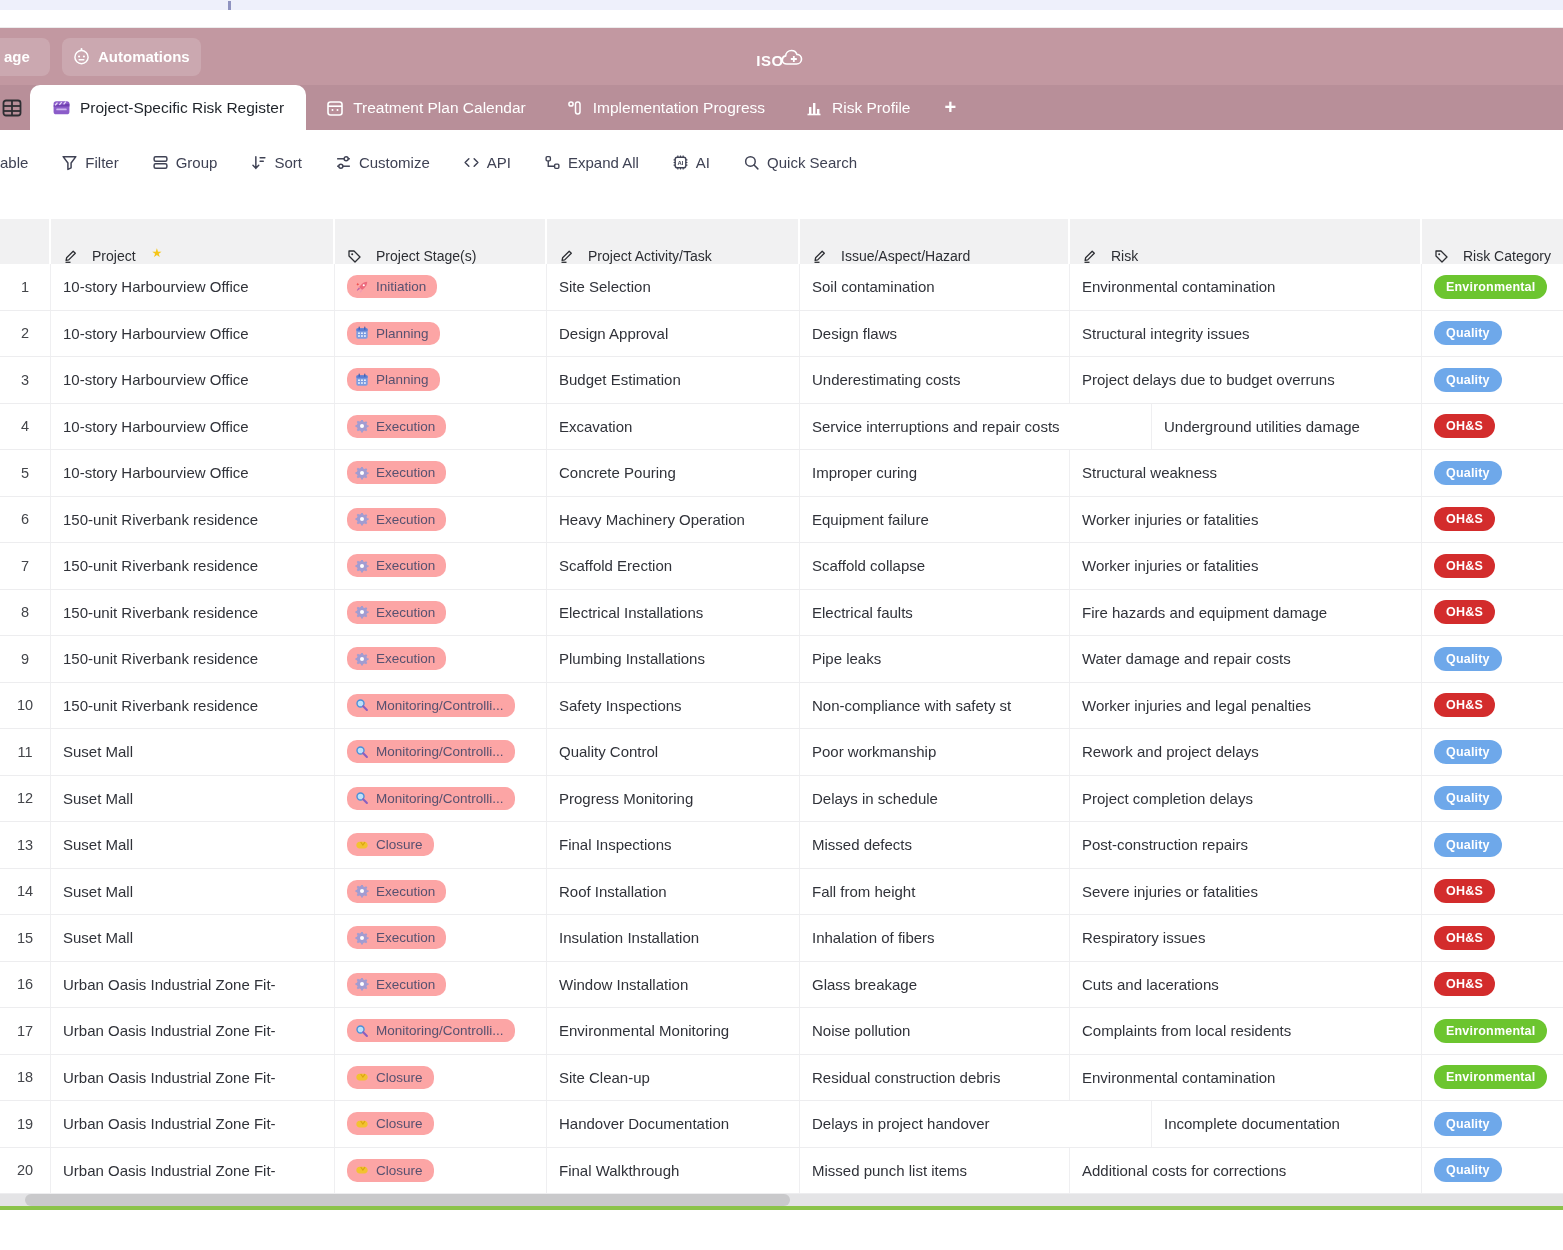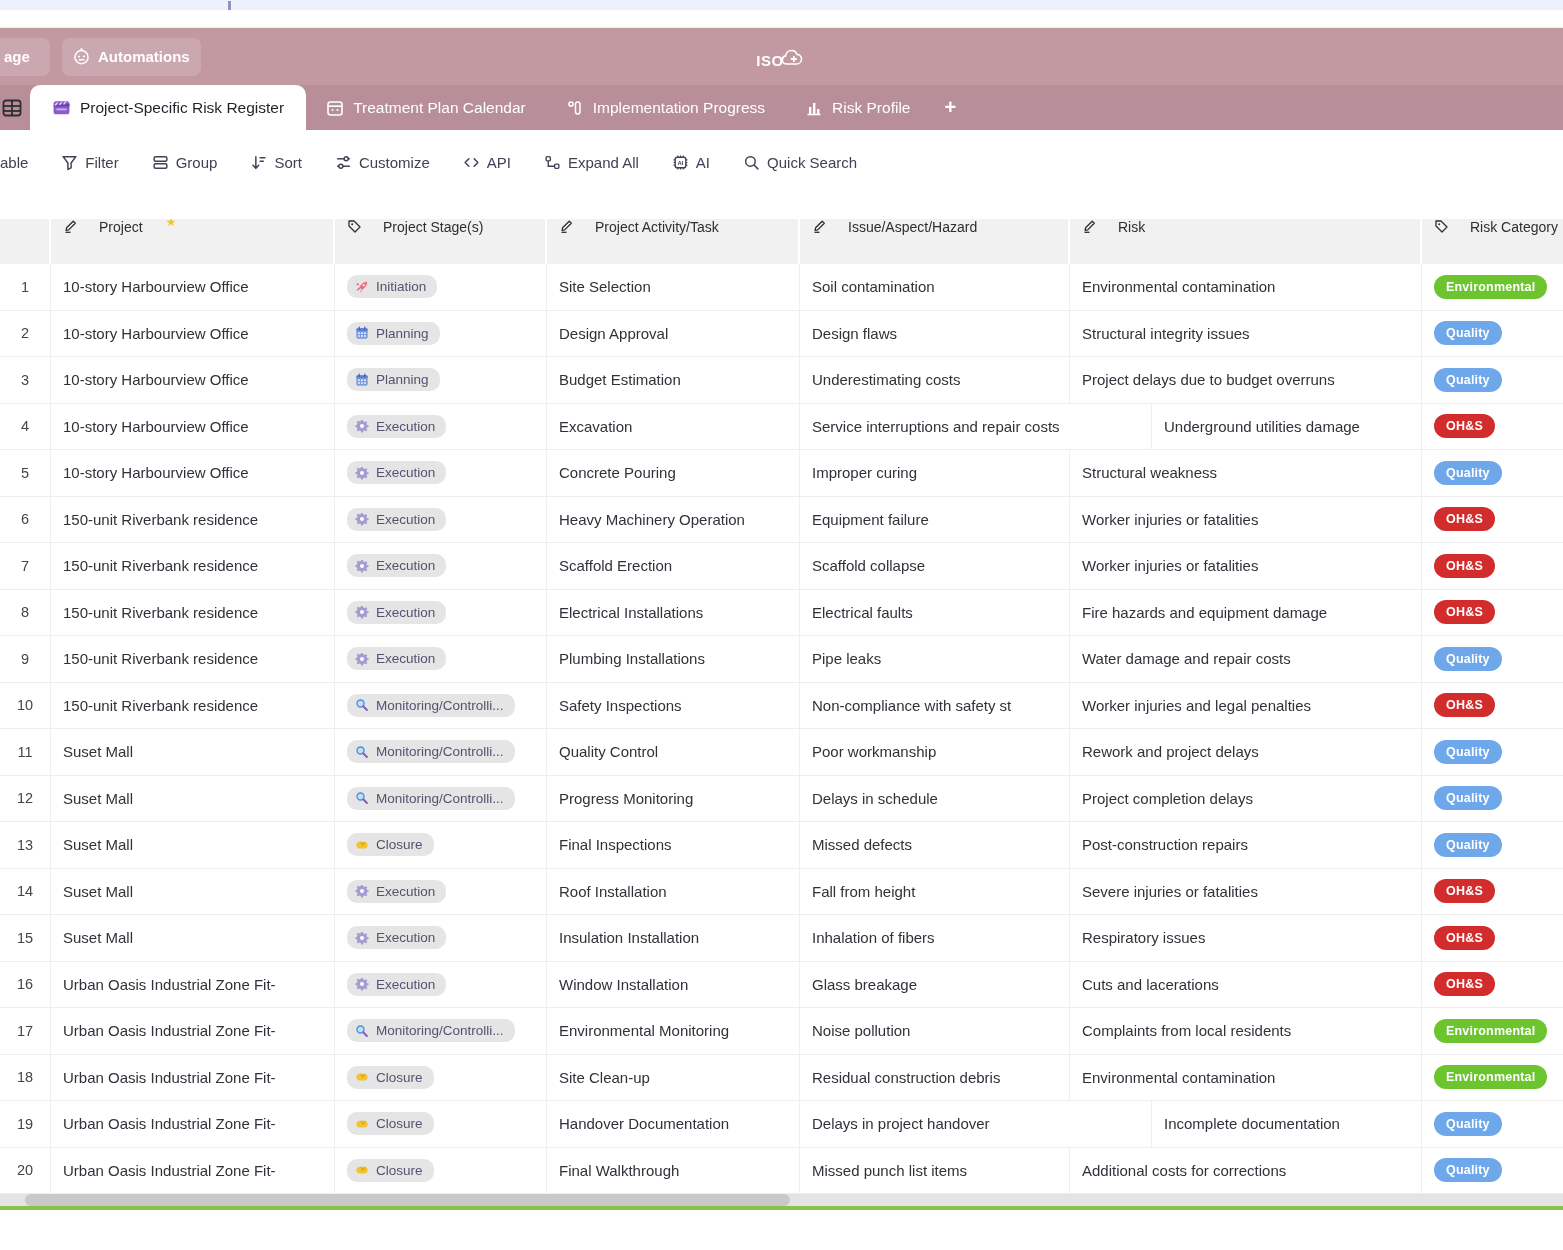--- a/index.html
+++ b/index.html
@@ -33,38 +33,38 @@
   
   .toolbar { height:64px; background:#fff; display:flex; align-items:center; gap:33px;
     color:#3f4254; font-size:15px; }
   .tool-item { display:flex; align-items:center; gap:7px; cursor:pointer; white-space:nowrap; }
   .tool-item svg { flex:0 0 auto; }
   .t-cut { margin-left:0; }
 
   
   .grid-area { margin-top:25px; }
   .thead { display:flex; height:45px; }
-  .th { background:#f1f1f2; display:flex; align-items:flex-start; gap:21px; padding-left:12px;
+  .th { background:#f1f1f2; display:flex; align-items:flex-end; gap:14px; padding-left:12px;
     font-size:14px; color:#2c2e33; border-right:2px solid #fff; white-space:nowrap; overflow:hidden; }
   .th:last-child { border-right:none; }
   .req-star { color:#f5c518; font-size:12px; margin-left:2px; transform:translateY(-4px); }
 
   .w-num{width:51px; flex:0 0 51px;} .w-c0{width:284px; flex:0 0 284px;}
   .w-c1{width:212px; flex:0 0 212px;} .w-c2{width:253px; flex:0 0 253px;}
   .w-c3{width:270px; flex:0 0 270px;} .w-c4{width:352px; flex:0 0 352px;}
   .w-c5{width:141px; flex:0 0 141px;}
 
   .tbody {}
   .trow { display:flex; height:46.5px; border-bottom:1px solid #ededef; background:#fff; }
   .cell { display:flex; align-items:center; padding-left:12px; font-size:15px; color:#303239;
     border-right:1px solid #efeff1; white-space:nowrap; overflow:hidden; }
   .cell:last-child { border-right:none; }
   .rownum { justify-content:center; padding-left:0; font-size:14.5px; color:#43454a; }
 
-  .stage-pill { display:inline-flex; align-items:center; gap:7px; background:#e5e5e5;
+  .stage-pill { display:inline-flex; align-items:center; gap:7px; background:#fca5a5;
     border-radius:10px; padding:4px 11px 4px 8px; font-size:13.5px; color:#575170; }
   .stage-pill svg { display:block; }
 
   .cat-pill { display:inline-flex; align-items:center; color:#fff; font-weight:bold;
     font-size:12.5px; border-radius:999px; padding:5px 12px; letter-spacing:.2px; }
 
   
   .hscroll { height:12px; background:#e4e4e6; position:relative; }
   .hscroll-thumb { position:absolute; left:25px; top:0; width:765px; height:12px;
     background:#c9c9cb; border-radius:6px; cursor:grab; }

